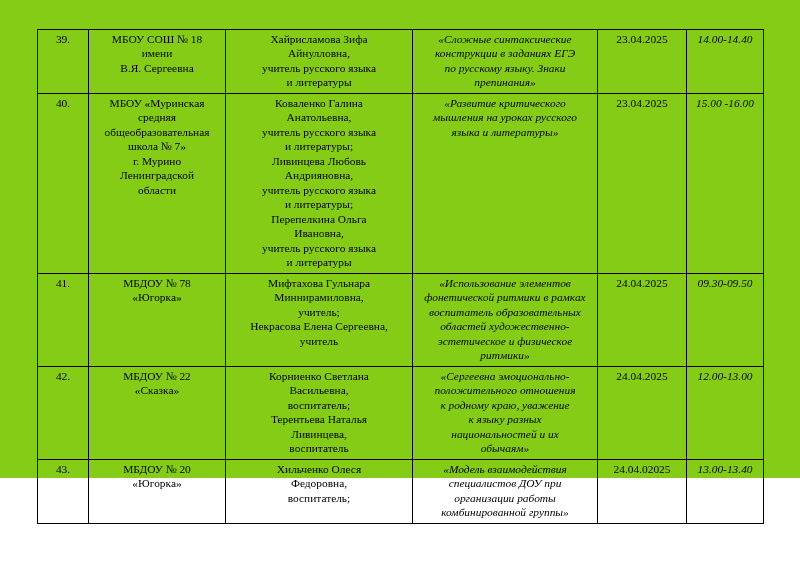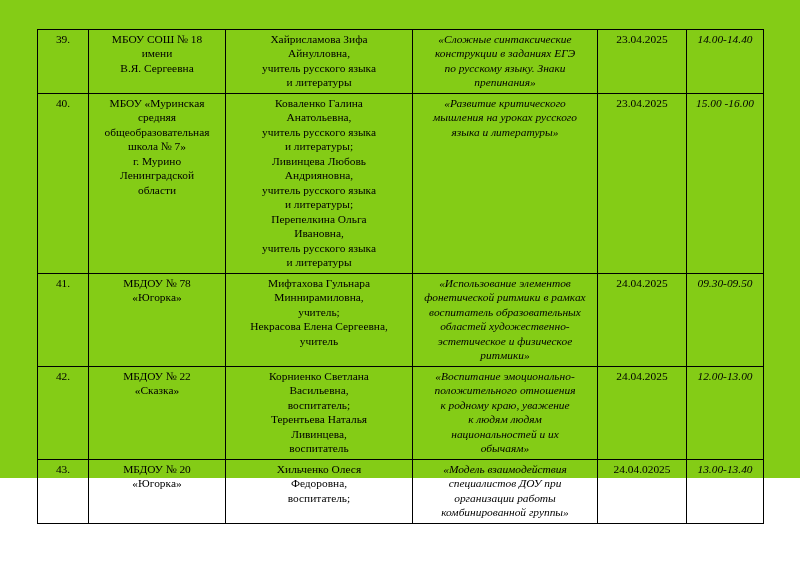--- a/index.html
+++ b/index.html
@@ -177,24 +177,24 @@
           </td>
           <td class="pers">
             <span class="line">Корниенко Светлана</span>
             <span class="line">Васильевна,</span>
             <span class="line">воспитатель;</span>
             <span class="line">Терентьева Наталья</span>
             <span class="line">Ливинцева,</span>
             <span class="line">воспитатель</span>
           </td>
           <td class="topic">
-            <span class="line">«Воспитание эмоционально-</span>
+            <span class="line">«Сергеевна эмоционально-</span>
             <span class="line">положительного отношения</span>
             <span class="line">к родному краю, уважение</span>
-            <span class="line">к людям людям</span>
+            <span class="line">к языку разных</span>
             <span class="line">национальностей и их</span>
             <span class="line">обычаям»</span>
           </td>
           <td class="date">
             <span class="line">24.04.2025</span>
           </td>
           <td class="time">
             <span class="line">12.00-13.00</span>
           </td>
         </tr>

